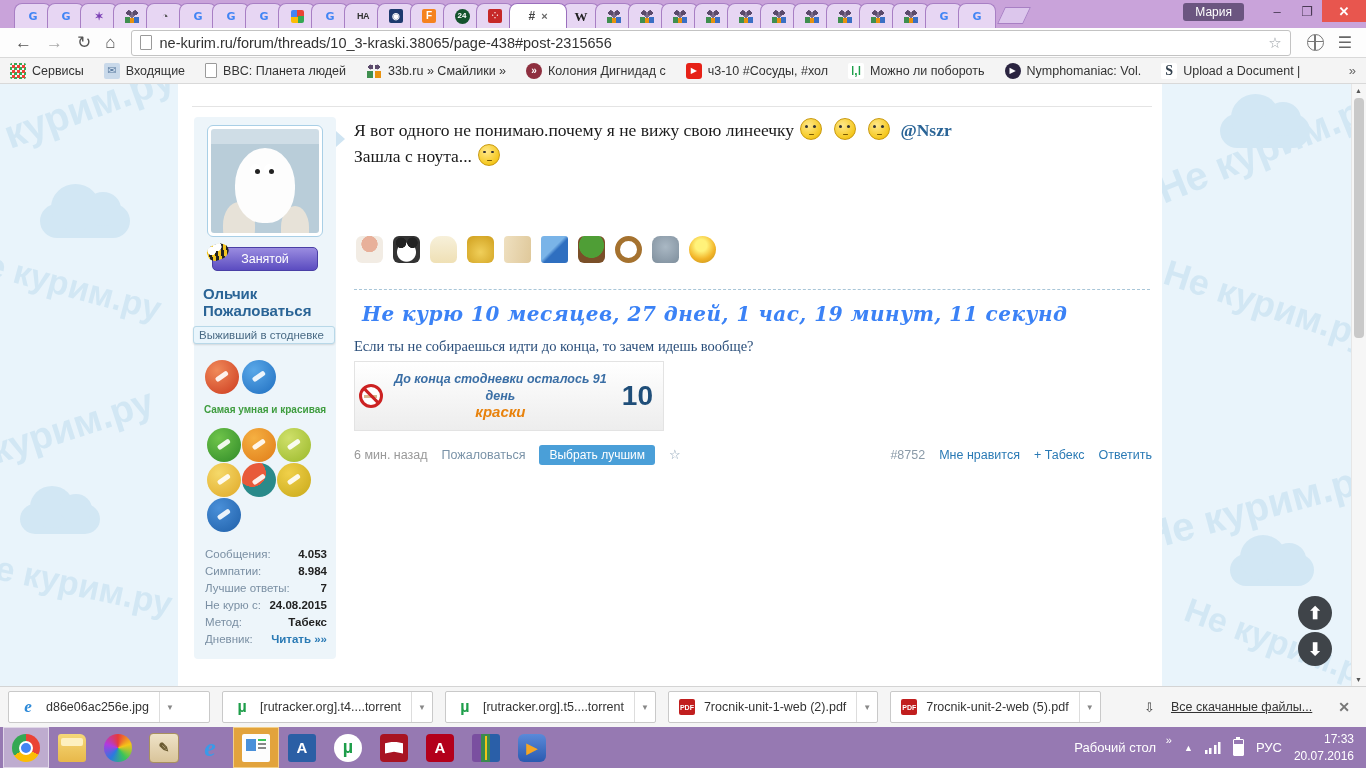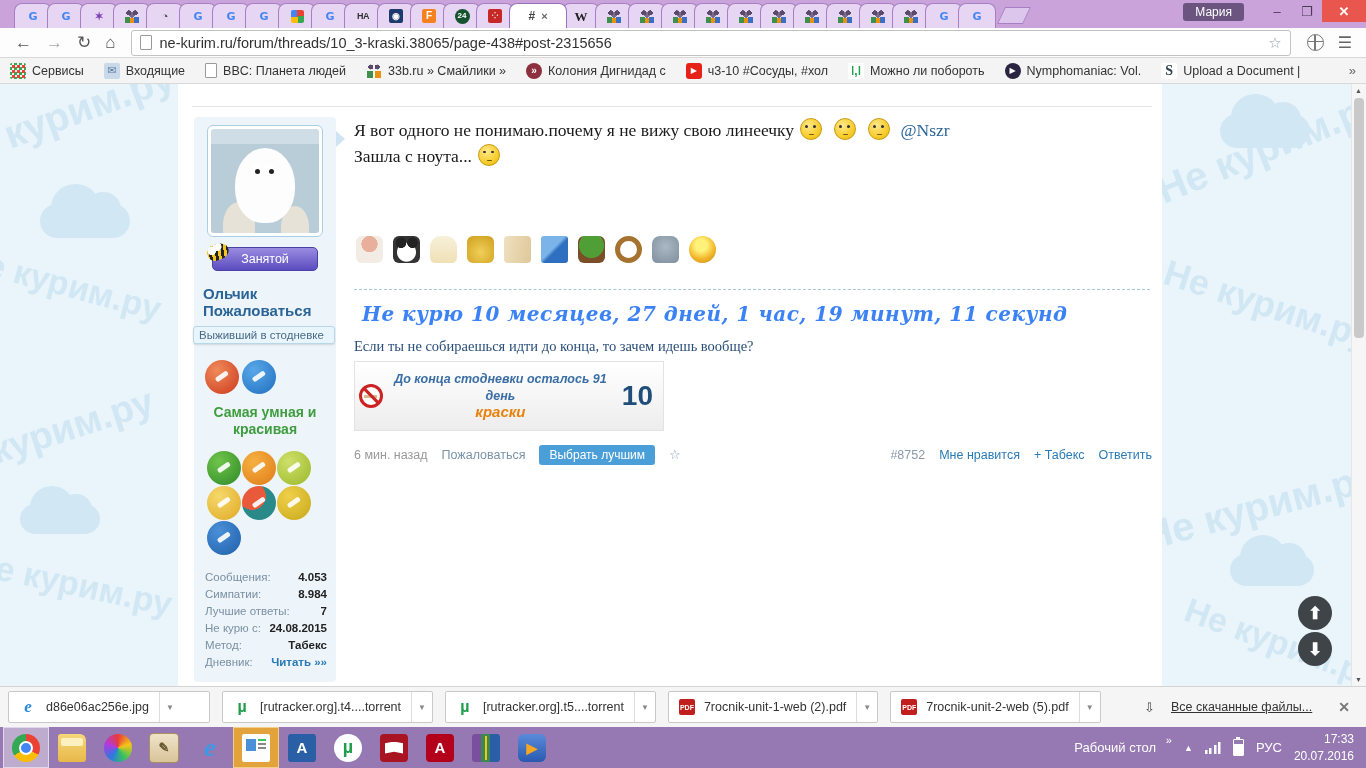--- a/index.html
+++ b/index.html
@@ -116,31 +116,31 @@
   .award::after{content:"";position:absolute;left:30%;top:42%;width:40%;height:16%;background:rgba(255,255,255,.9);border-radius:2px;transform:rotate(-35deg);}
   .aw-red{background:radial-gradient(circle at 35% 30%,#f08a5a,#cc3a1e);}
   .aw-blue{background:radial-gradient(circle at 35% 30%,#5aa8e8,#1f6ec0);}
   .aw-green{background:radial-gradient(circle at 35% 30%,#6fc44a,#2f8a28);}
   .aw-orange{background:radial-gradient(circle at 35% 30%,#f5b042,#e07c18);}
   .aw-lime{background:radial-gradient(circle at 35% 30%,#cfe06a,#9ab82a);}
   .aw-gold{background:radial-gradient(circle at 35% 30%,#f5d96a,#e0a826);}
   .aw-multi{background:radial-gradient(circle at 30% 30%,#e85a3a 40%,#2a8a8a 41%);}
   .aw-yellow{background:radial-gradient(circle at 35% 30%,#f0d04a,#c8a818);}
   .aw-chat{background:radial-gradient(circle at 35% 30%,#4a90d9,#1f5fa8);}
-  .award-text{color:var(--green,#3f9d3f);font-weight:bold;font-size:14px;text-align:center;margin:10px 0 0;line-height:1.25;}
+  .award-text{color:var(--green,#3f9d3f);font-weight:bold;font-size:10px;text-align:center;margin:10px 0 0;line-height:1.25;}
   .awards-grid{display:flex;flex-wrap:wrap;gap:1px 1px;margin:12px 0 0 8px;width:110px;}
   .stats{margin:16px 4px 0 6px;font-size:11.5px;}
   .stat-row{display:flex;justify-content:space-between;margin-top:5px;}
   .stat-label{color:#7a8fa3;}
   .stat-value{color:#222;font-weight:bold;text-align:right;}
   .stat-link .stat-value{color:#2a7ab5;}
 
   .main{flex:1;padding-left:18px;position:relative;}
   .msg{font-family:"Liberation Serif",serif;font-size:17.5px;color:#1a1a1a;line-height:1.5;}
-  .msg .mention{color:#2a6496;font-weight:normal;}
+  .msg .mention{color:#2a6496;font-weight:bold;}
   .smiley{display:inline-block;width:20px;height:20px;border-radius:50%;vertical-align:-4px;margin:0 6px;
       background:radial-gradient(circle at 38% 32%,#ffe88a,#f5c81f 70%,#d9a80f);border:1px solid #c99a10;position:relative;}
   .smiley::before{content:"";position:absolute;left:4px;top:6px;width:3px;height:3px;background:#333;border-radius:50%;box-shadow:8px 0 0 #333;}
   .smiley.sleepy::before{height:1.5px;border-radius:1px;box-shadow:8px 0 0 #333;}
   .smiley::after{content:"";position:absolute;left:8px;bottom:4px;width:5px;height:1.5px;background:#7a5a00;border-radius:1px;}
   .trophies{display:flex;gap:10px;margin:66px 0 0 2px;align-items:center;}
   .trophy{width:27px;height:27px;border-radius:6px;}
   .tr-nurse{background:radial-gradient(circle at 50% 30%,#e8b09a 34%,#f2ece4 36%);}
   .tr-panda{background:radial-gradient(circle at 30% 25%,#222 5px,transparent 5.5px),radial-gradient(circle at 72% 25%,#222 5px,transparent 5.5px),radial-gradient(circle at 50% 60%,#fff 9px,#333 10px);}
   .tr-cocktail{background:linear-gradient(#f7f0da,#efe0b5);border-radius:40% 40% 20% 20%;}

